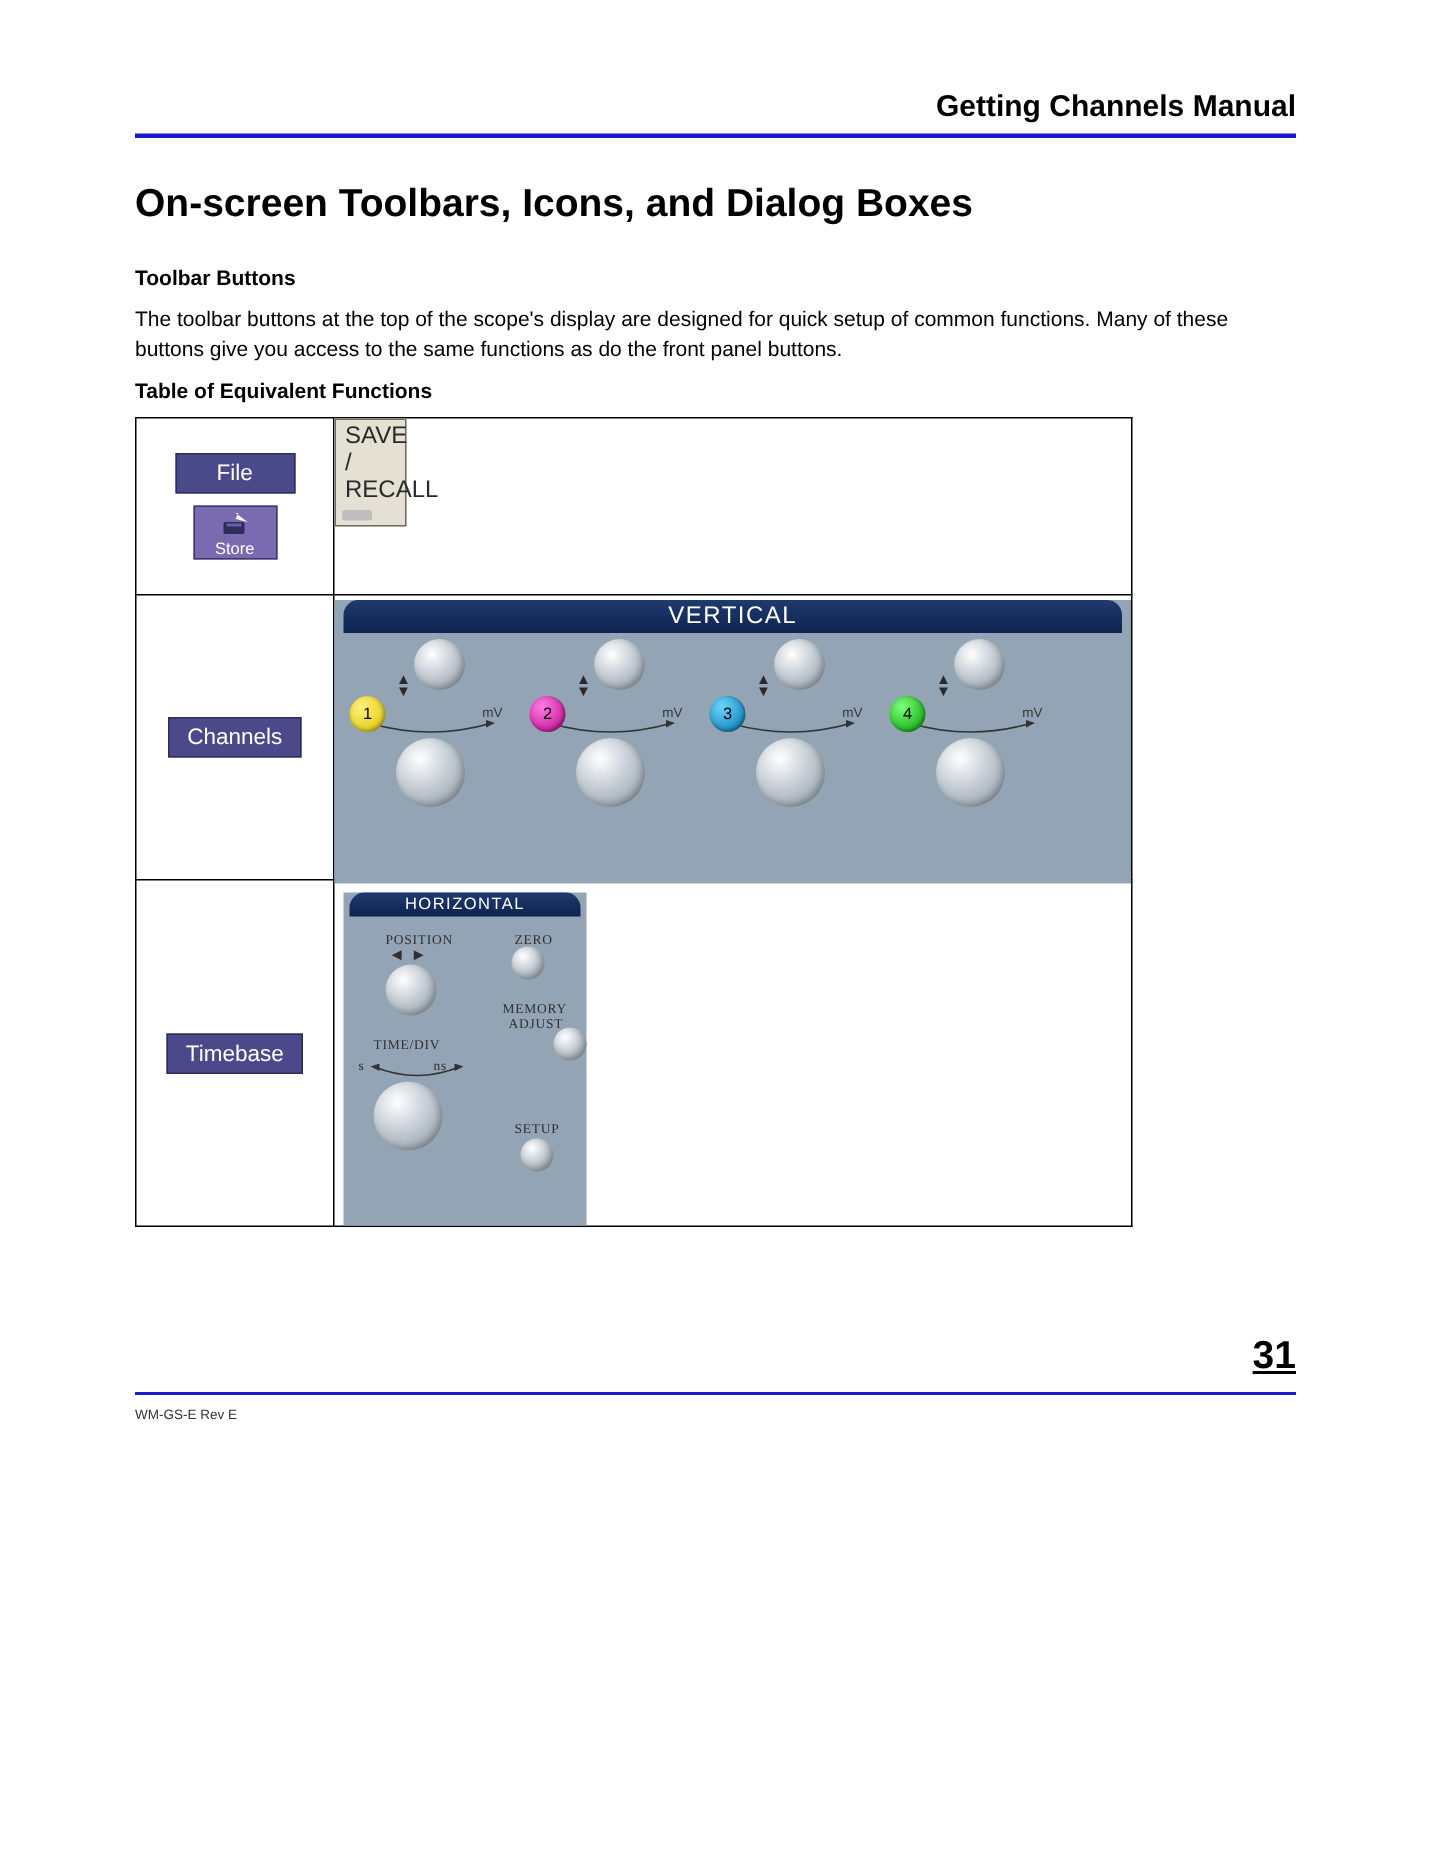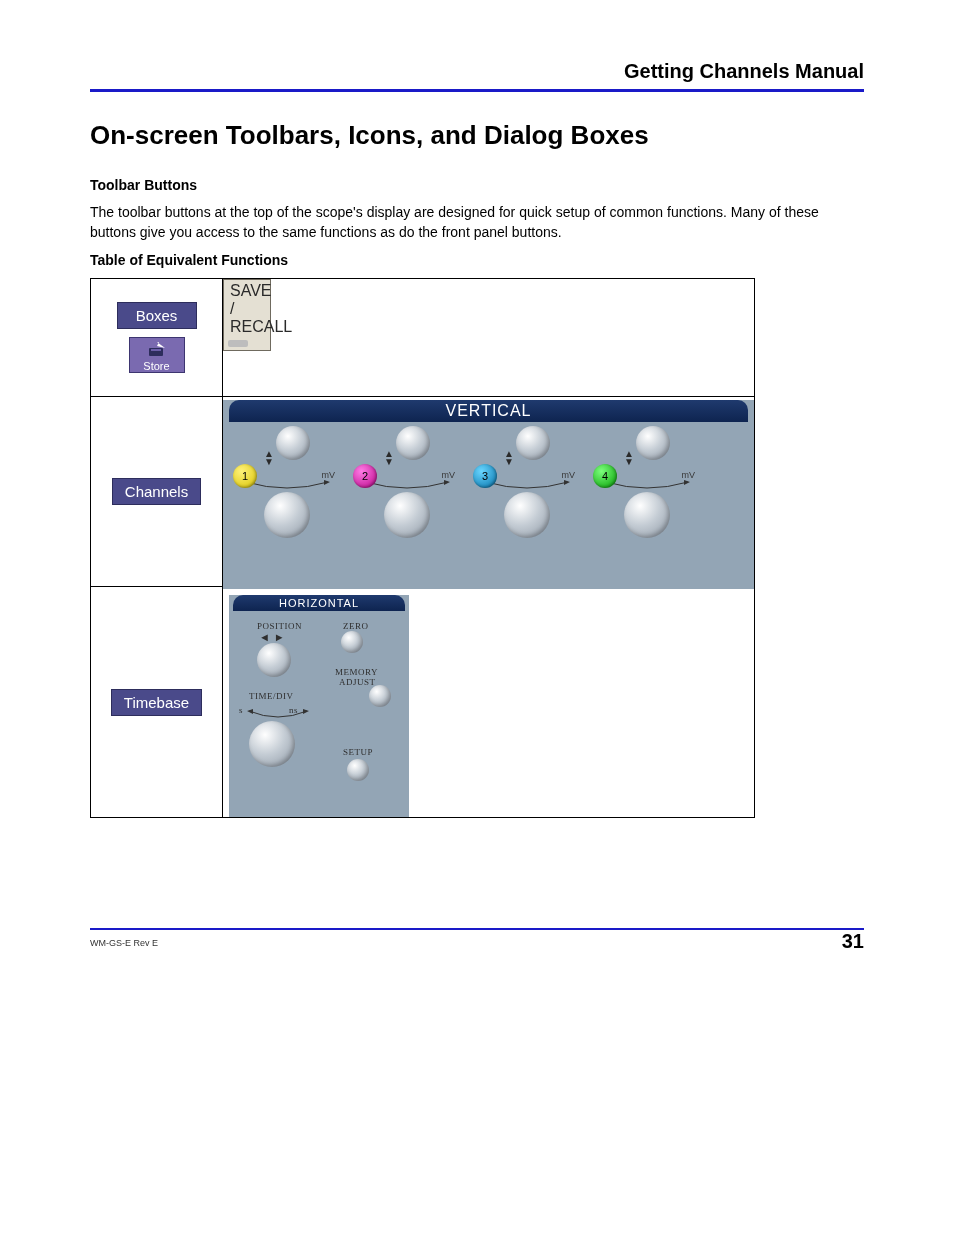--- a/index.html
+++ b/index.html
@@ -146,60 +146,60 @@
   .vert-block .row-bot { margin-top: 2px; }
   .gain-labels { font-size: 9px; color:#383838; letter-spacing:0; }
   .gain-labels span:first-child { float:left; margin-left:12px; }
   .gain-labels span:last-child { float:right; margin-right:12px; }
   .ch-btn-wrap { position:absolute; left:6px; top:-6px; }
 
   .row2-panel-cell { height: 190px; padding:0; }
   .row3-panel-cell { height: 230px; padding:0; }
 
   .horiz-panel {
-    width: 180px;
+    width: 162px;
     height: 222px;
     background: #93a5b5;
     margin-left: 6px;
     position: relative;
   }
   .horiz-panel .panel-title-bar { margin: 4px 4px 0 4px; font-size:11px;}
   .hlabel { font-size: 9px; color:#2f2f2f; position:absolute; letter-spacing:.5px;font-family:Liberation Serif, serif;}
   .footer-rule {
     border: none; border-top: 2px solid #1a1ac8;
     position: absolute; left: 90px; right: 90px; top: 928px;
   }
   .footer-left {
     position: absolute; left: 90px; top: 938px;
     font-size: 9px; color: #333;
   }
   .footer-right {
-    position: absolute; right: 90px; top: 930px;
-    font-size: 20px; font-weight: bold;
+    position: absolute; right: 90px; top: 888px;
+    font-size: 26px; font-weight: bold; text-decoration: underline;
   }
 </style>
 </head>
 <body>
 
 <div class="header-title">Getting Channels Manual</div>
 <hr class="header-rule">
 
 <h1 class="page-title">On-screen Toolbars, Icons, and Dialog Boxes</h1>
 
 <div class="sub-heading">Toolbar Buttons</div>
 <p class="body-text">The toolbar buttons at the top of the scope's display are designed for quick setup of common functions. Many of these buttons give you access to the same functions as do the front panel buttons.</p>
 
 <div class="sub-heading">Table of Equivalent Functions</div>
 
 <table class="func">
 
   <tbody>
       <tr>
     <td class="col-menu row1-menu">
-      <div class="menu-btn">Boxes</div><br>
+      <div class="menu-btn">File</div><br>
       <div class="store-btn">
         <svg width="20" height="16">
           <rect x="2" y="6" width="14" height="8" rx="1" fill="#2d2d5c"></rect>
           <polygon points="10,0 18,6 10,4 12,0" fill="#fff"></polygon>
           <rect x="4" y="7" width="10" height="2" fill="#6b5ea8"></rect>
         </svg>
         <span>Store</span>
       </div>
     </td>
     <td class="row1-panel">

